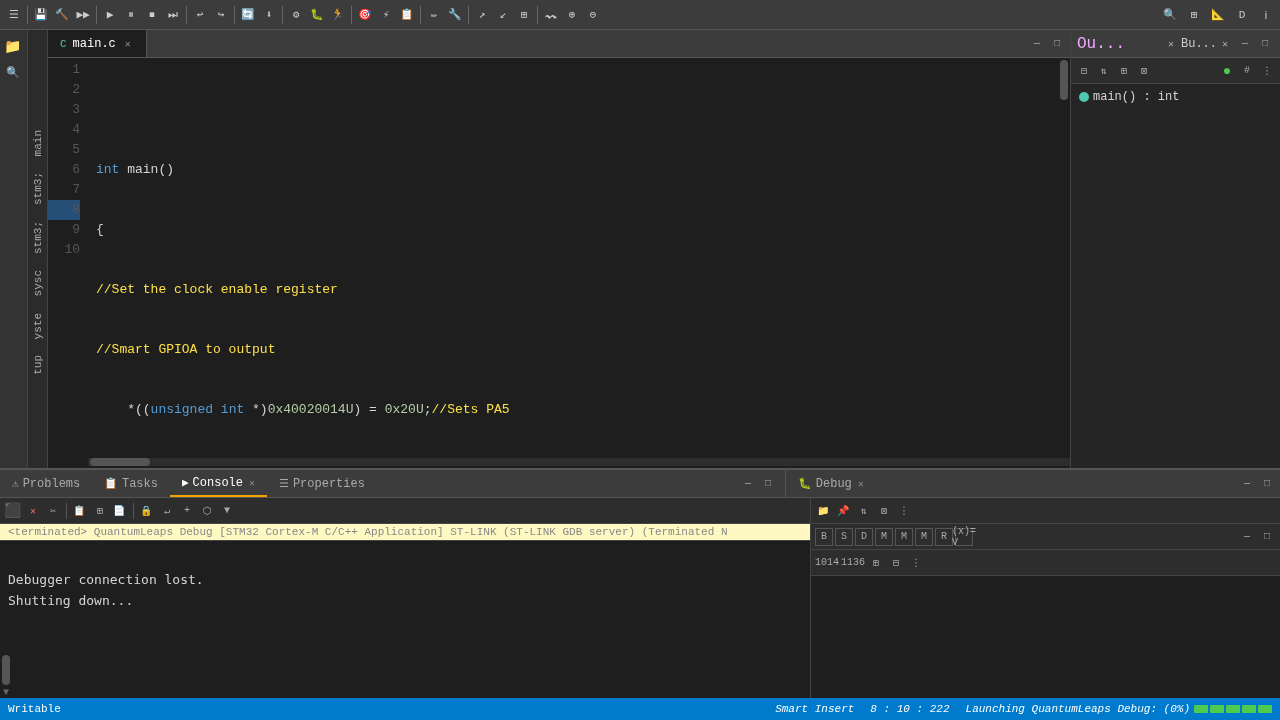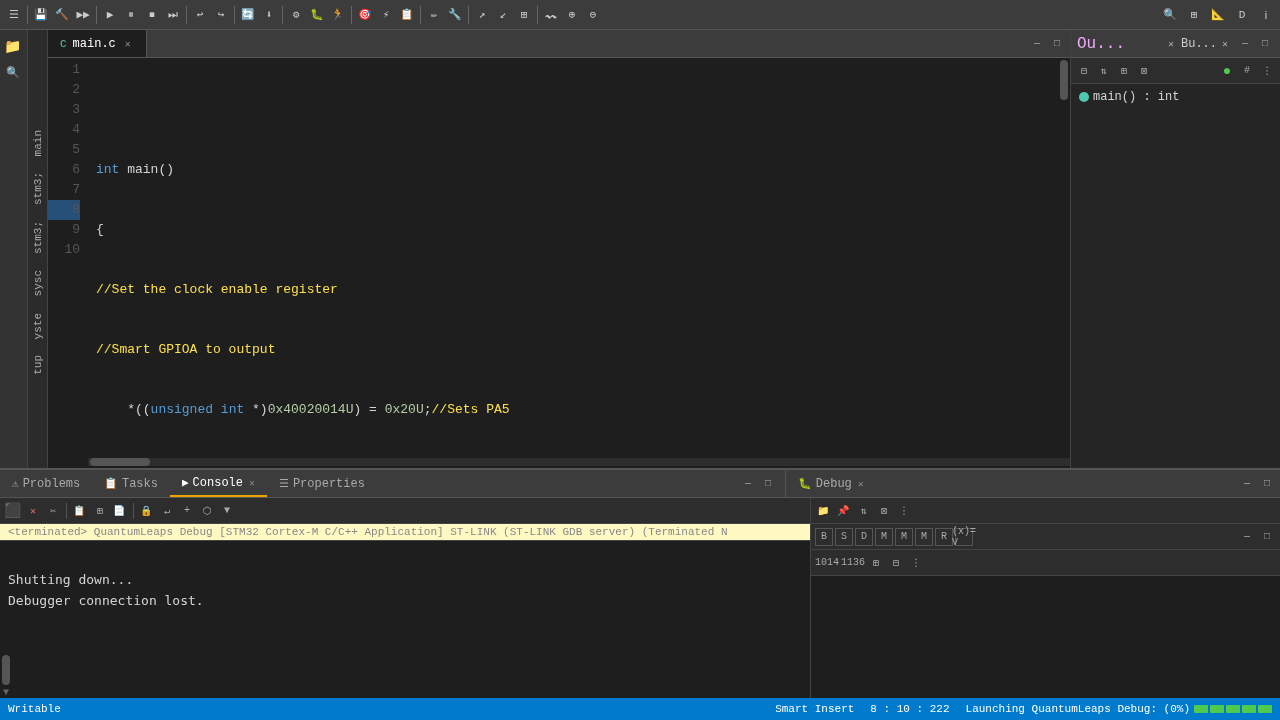--- a/index.html
+++ b/index.html
@@ -353,20 +353,21 @@
       font-size: 11px;
       color: #fff;
       flex-shrink: 0;
       gap: 16px;
     }
     .status-right {
       margin-left: auto;
       display: flex;
       align-items: center;
       gap: 16px;
+      font-style: italic;
     }
     .status-item {
       display: flex;
       align-items: flex-end;
       gap: 4px;
       cursor: pointer;
     }
     .progress-bar {
       display: flex;
       align-items: center;
@@ -627,22 +628,22 @@
         <div style="width:1px;height:16px;background:#555;margin:0 2px;"></div>
         <div class="panel-icon">🔒</div>
         <div class="panel-icon">↵</div>
         <div class="panel-icon">+</div>
         <div class="panel-icon">⬡</div>
         <div class="panel-icon">▼</div>
       </div>
       <div class="console-status-bar">&lt;terminated&gt; QuantumLeaps Debug [STM32 Cortex-M C/C++ Application] ST-LINK (ST-LINK GDB server) (Terminated N</div>
       <div class="console-output">
         <div>&nbsp;</div>
+        <div>Debugger connection lost.</div>
         <div>Shutting down...</div>
-        <div>Debugger connection lost.</div>
       </div>
       <div style="display:flex;flex-direction:column;width:12px;background:#1e1e1e;">
         <div style="width:8px;height:30px;background:#555;border-radius:4px;margin:2px auto;"></div>
         <div style="margin-top:auto;text-align:center;font-size:10px;color:#666;cursor:pointer;">▼</div>
       </div>
     </div>
 
     <div class="debug-panel">
       <div class="debug-toolbar">
         <div class="panel-icon">📁</div>

